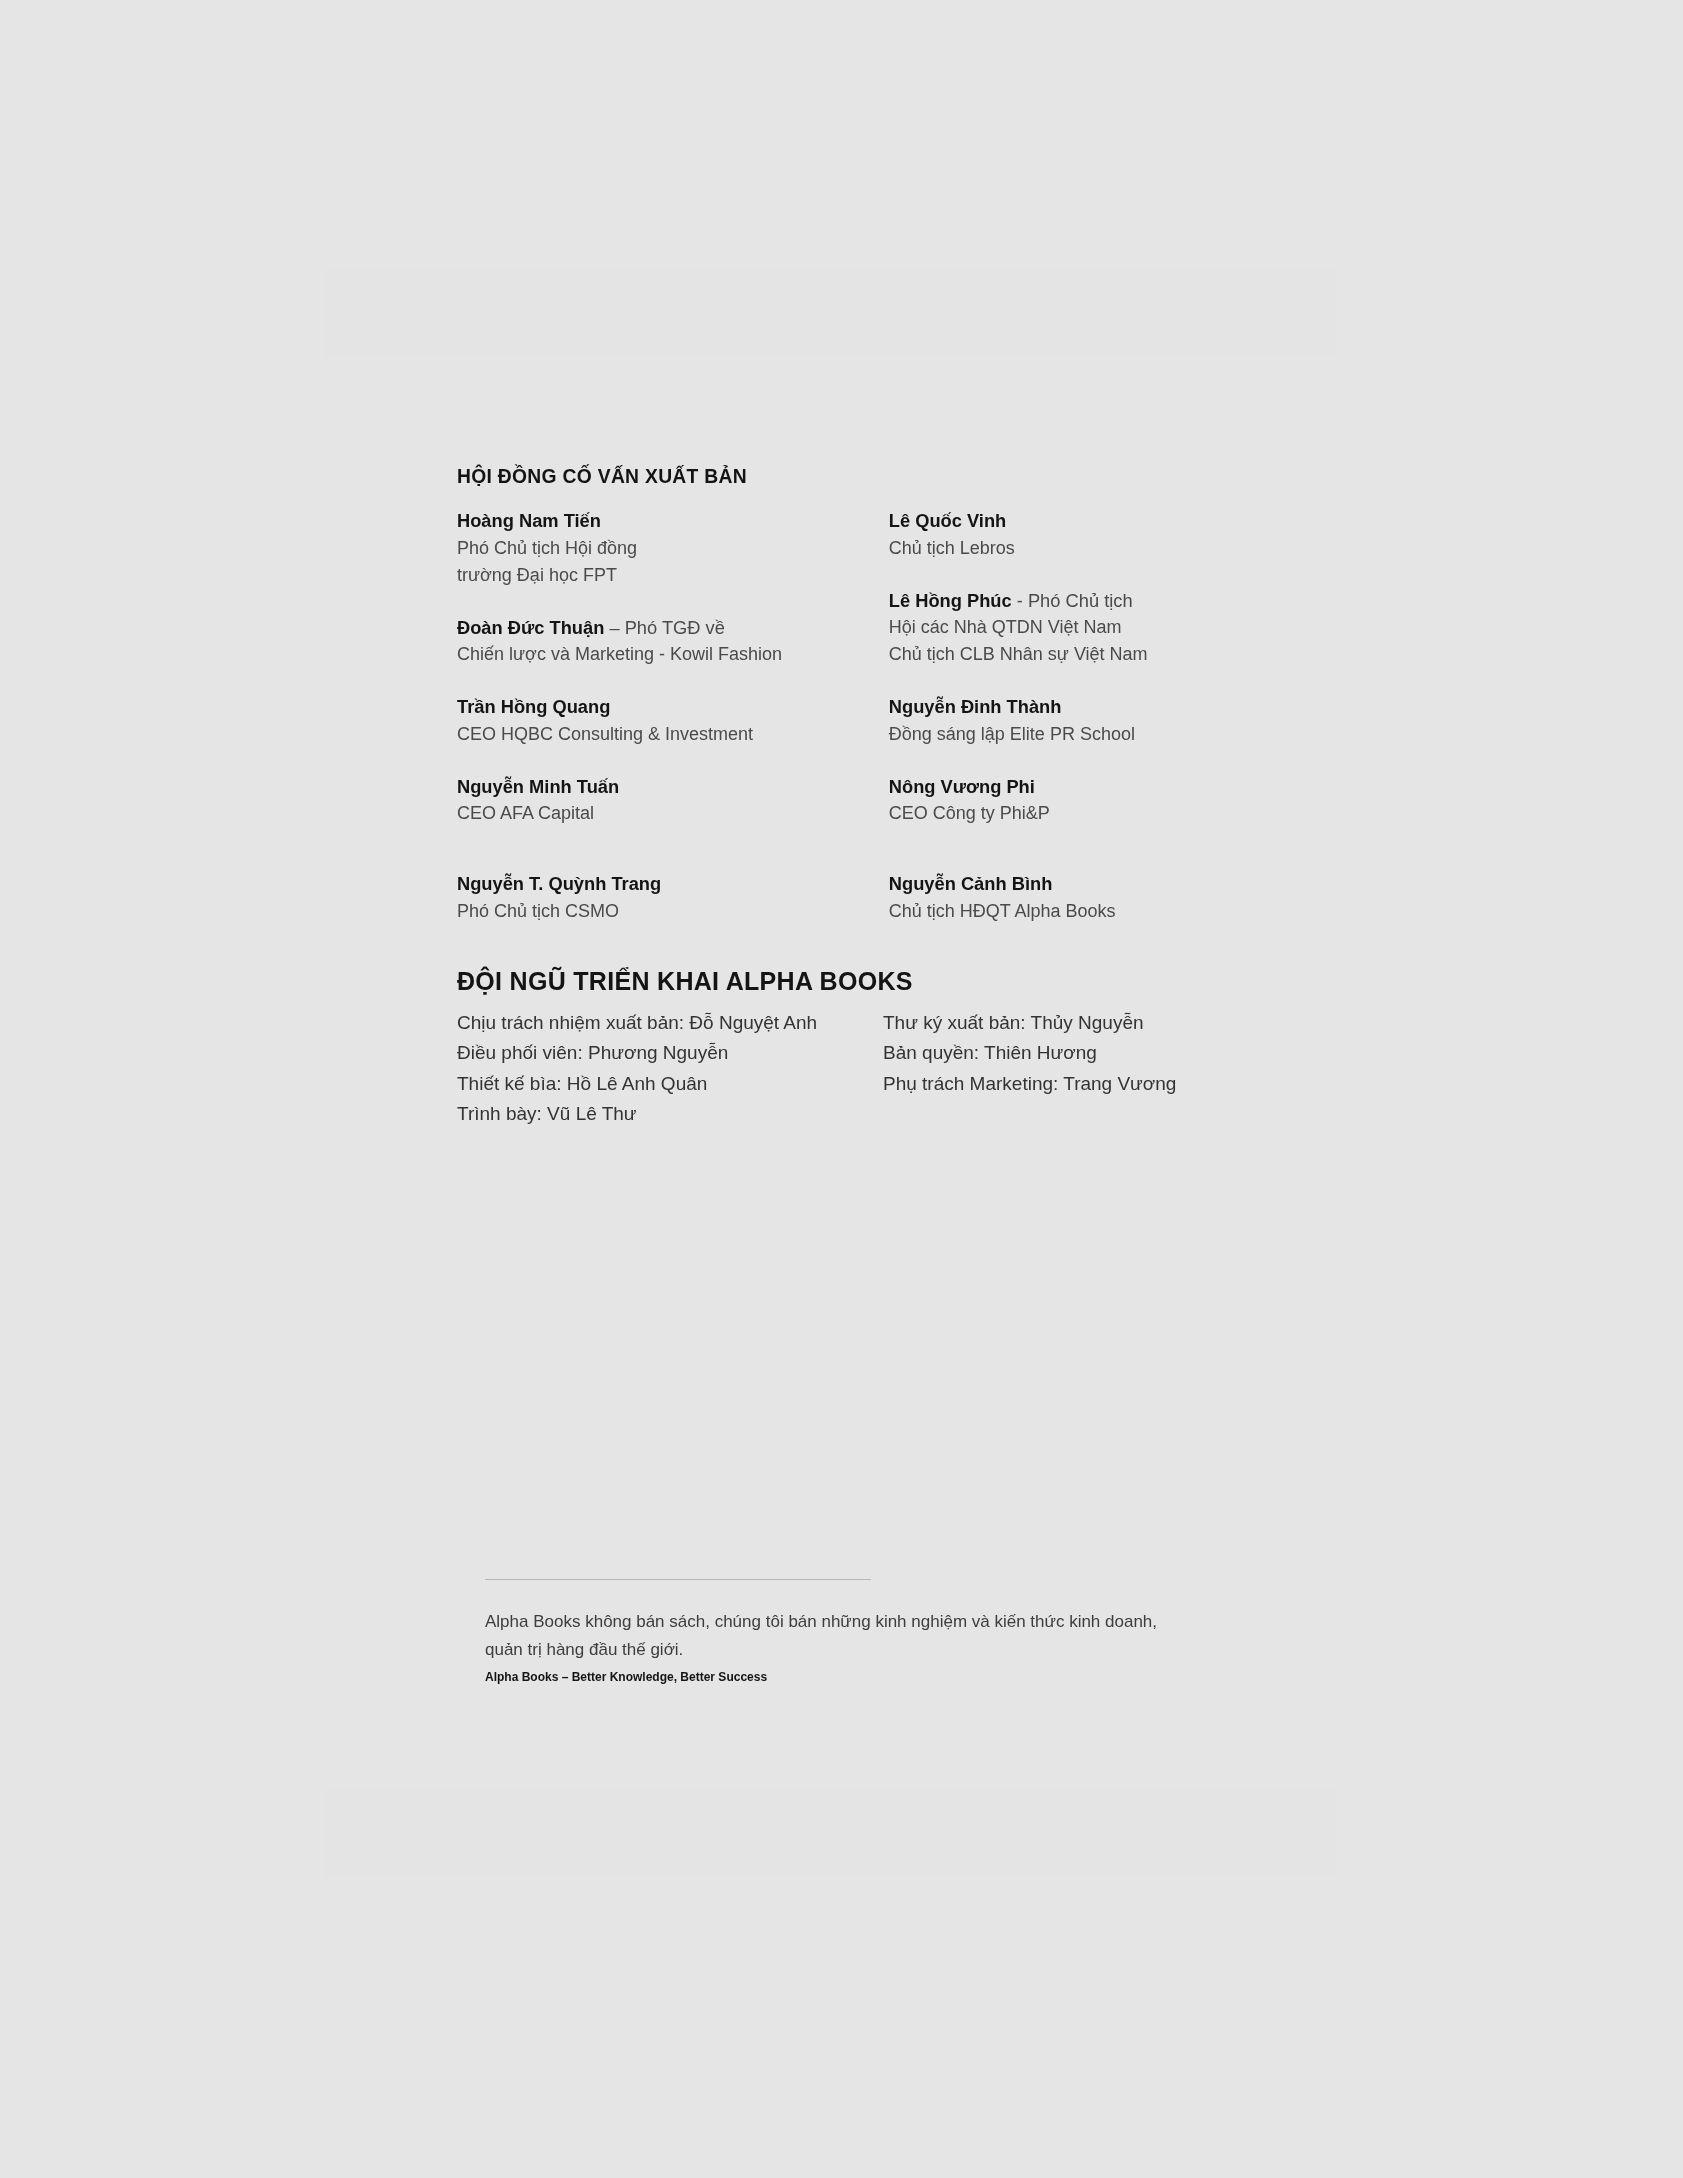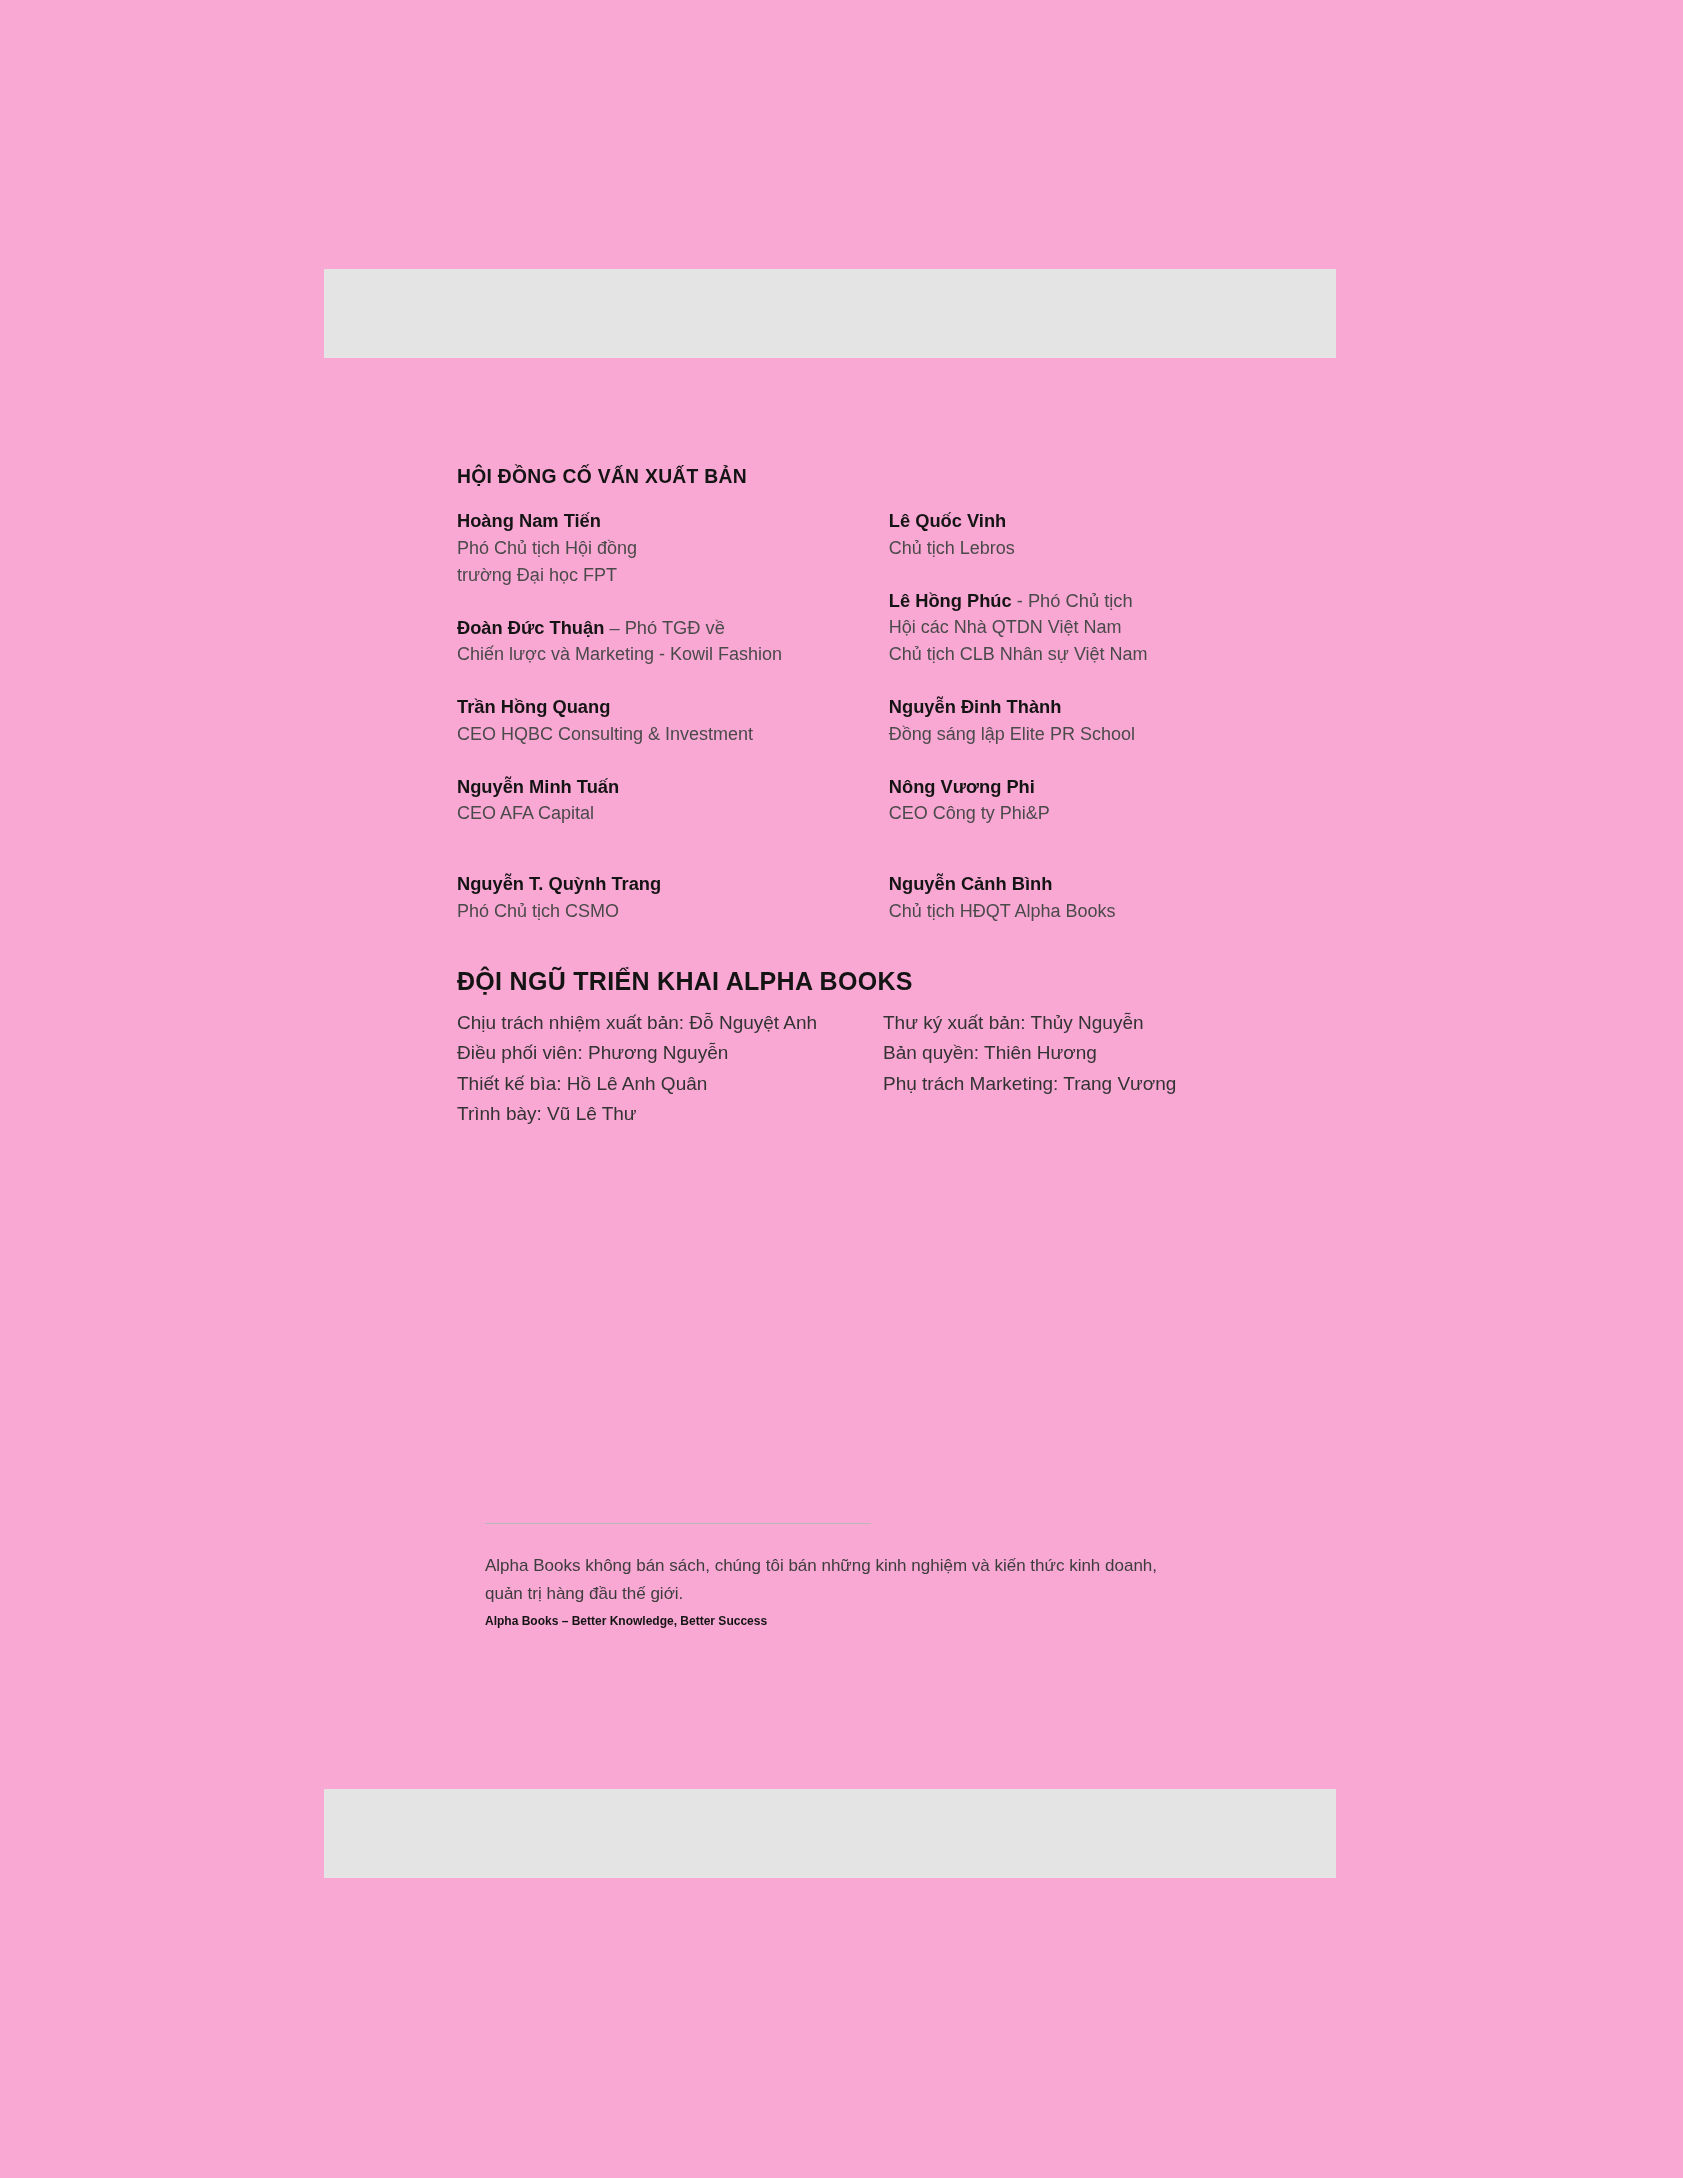--- a/index.html
+++ b/index.html
@@ -16,21 +16,21 @@
     overflow: hidden;
   }
 
   
   .page {
     position: absolute;
     left: 0;
     top: 0;
     width: 1683px;
     height: 2178px;
-    background: #f9a8d4;
+    background: #e5e5e5;
   }
 
   
   .grey-band {
     position: absolute;
     background: #e4e4e4;
   }
   .grey-band.top {
     left: 324px;
     top: 269px;
@@ -119,21 +119,21 @@
   .team-line {
     font-size: 19px;
     color: #333333;
     line-height: 1.6;
   }
 
   
   .footer-note {
     position: absolute;
     left: 485px;
-    top: 1523px;
+    top: 1579px;
     width: 693px;
   }
   .footer-rule {
     width: 386px;
     height: 1px;
     background: #b9b9b9;
     margin-bottom: 28px;
   }
   .footer-text {
     font-size: 17px;

